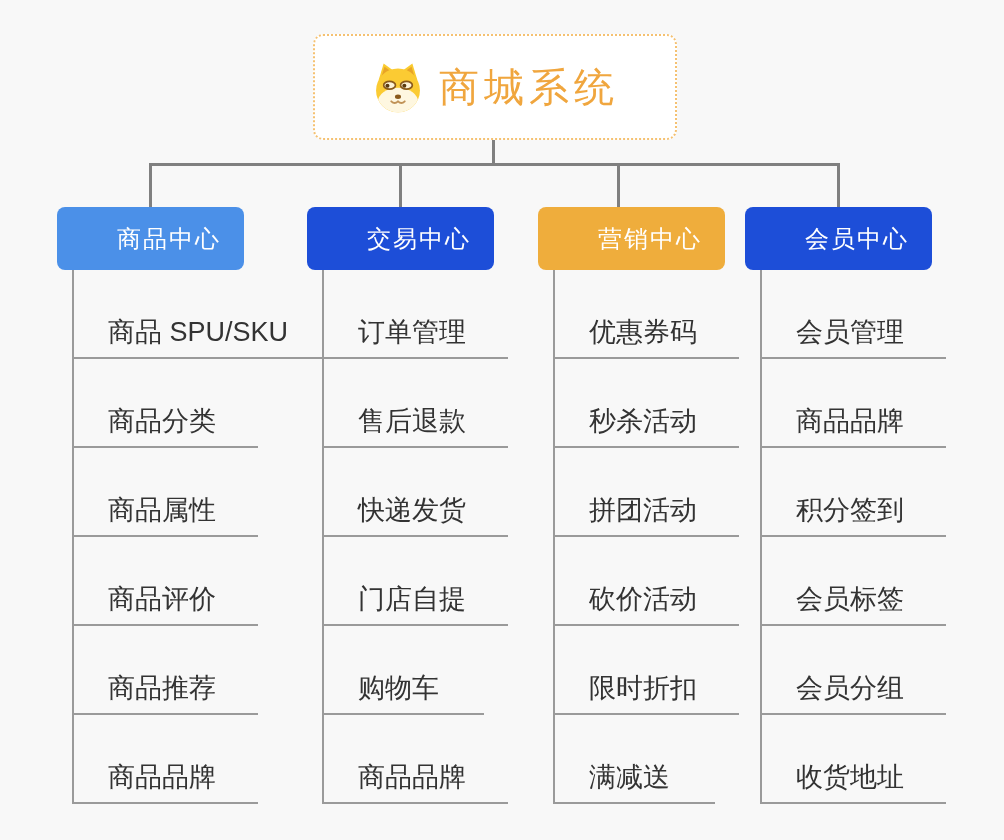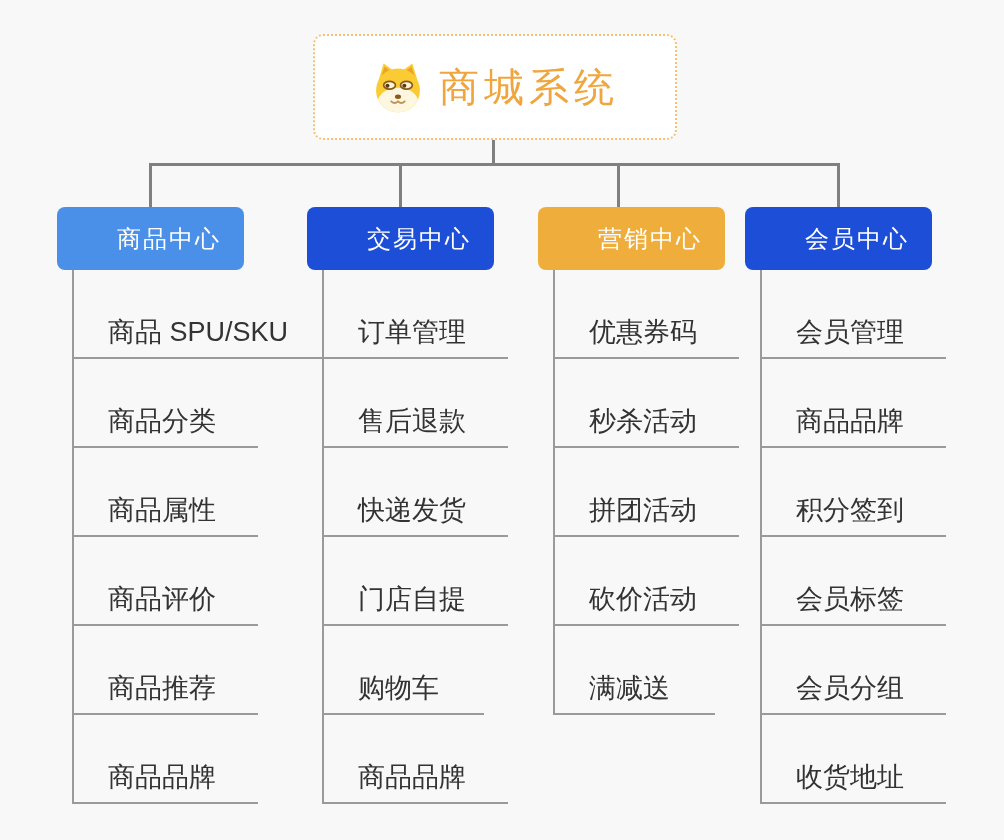--- a/index.html
+++ b/index.html
@@ -126,20 +126,21 @@
     </ul>
   </div>
 
   <div class="column col2">
     <div class="branch-box c2">营销中心</div>
     <ul class="children">
       <li>优惠券码</li>
       <li>秒杀活动</li>
       <li>拼团活动</li>
       <li>砍价活动</li>
+      <li>限时折扣</li>
       <li>满减送</li>
     </ul>
   </div>
 
   <div class="column col3">
     <div class="branch-box c3">会员中心</div>
     <ul class="children">
       <li>会员管理</li>
       <li>商品品牌</li>
       <li>积分签到</li>

